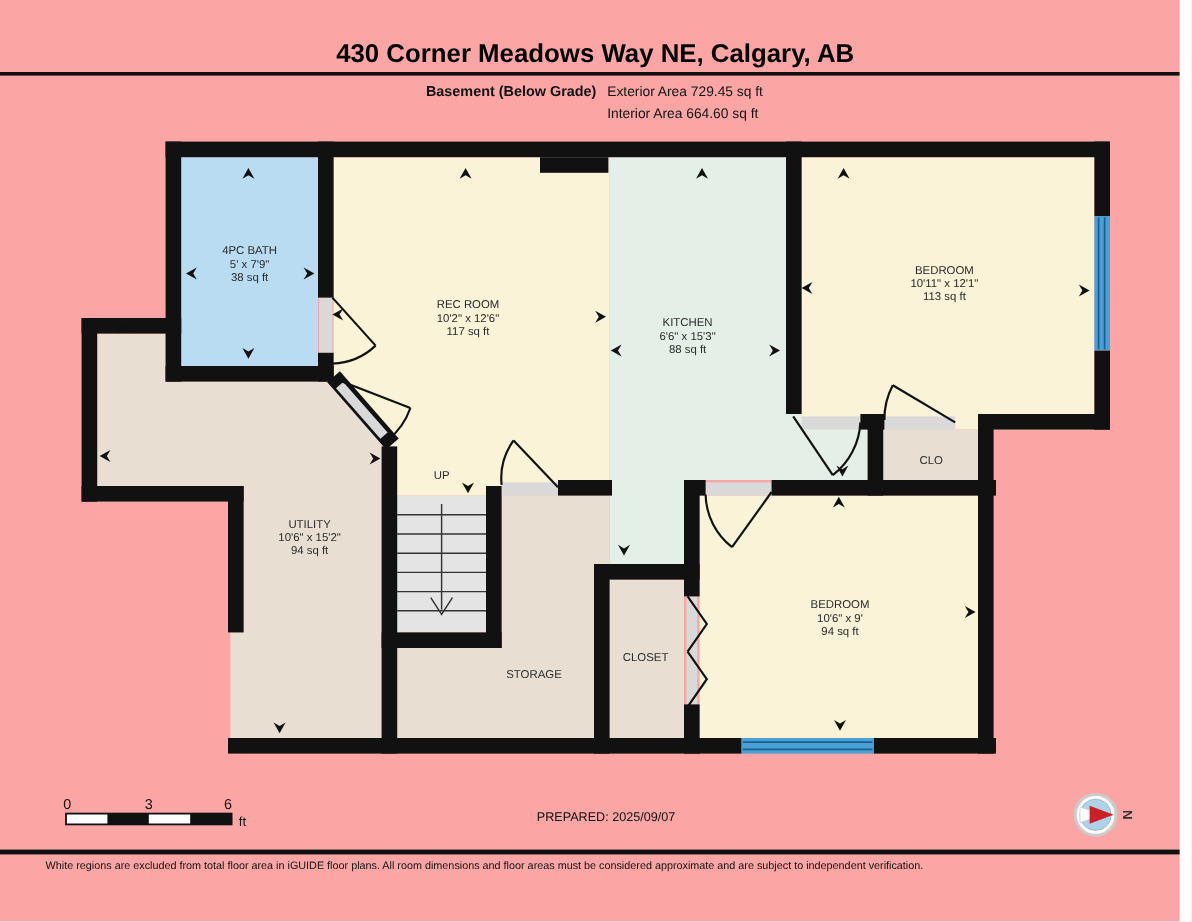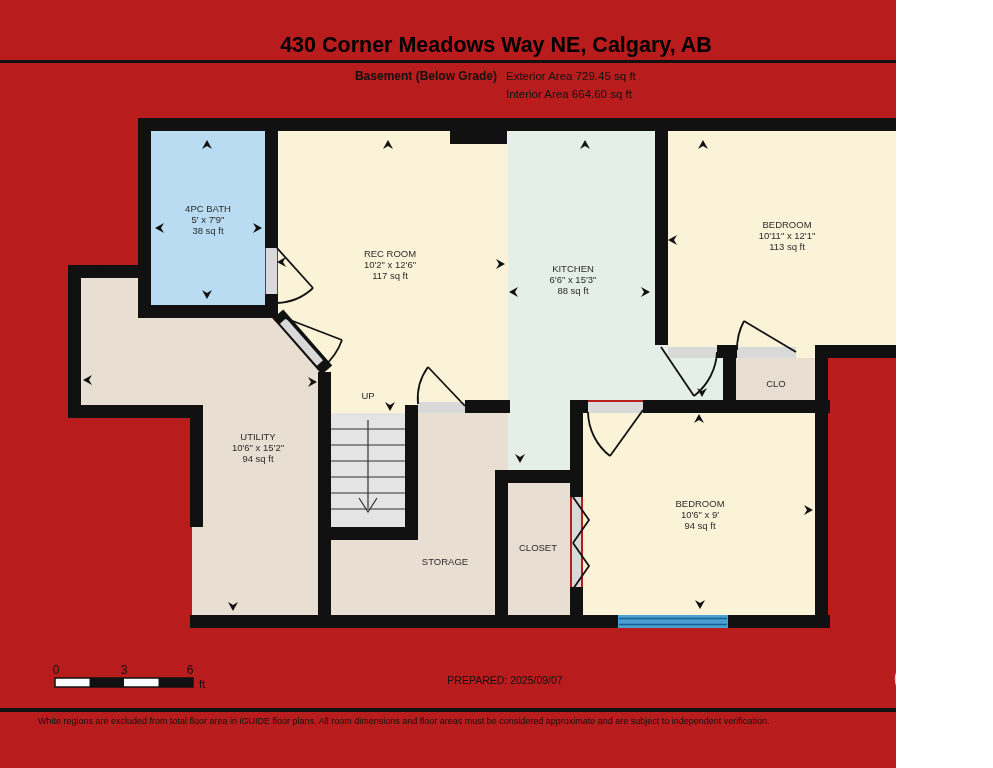--- a/index.html
+++ b/index.html
@@ -1,16 +1,16 @@
 <!DOCTYPE html>
 <html><head>
 <meta charset="utf-8">
 <style>
   html,body{margin:0;padding:0;background:#ffffff;}
-  #page{position:relative;width:896px;height:768px;background:#b91c1c;overflow:hidden;
+  #page{position:relative;width:983px;height:768px;background:#fca5a5;overflow:hidden;
         font-family:"Liberation Sans",sans-serif;}
   svg{position:absolute;left:0;top:0;}
   .title  {font-family:"Liberation Sans",sans-serif;font-size:21.5px;font-weight:bold;fill:#000;}
   .sub-b  {font-family:"Liberation Sans",sans-serif;font-size:12px;font-weight:bold;fill:#111;}
   .sub    {font-family:"Liberation Sans",sans-serif;font-size:11.5px;fill:#111;}
   .rl     {font-family:"Liberation Sans",sans-serif;font-size:9.5px;fill:#2b2b2b;}
   .small  {font-family:"Liberation Sans",sans-serif;font-size:9px;fill:#111;}
   .scalenum{font-family:"Liberation Sans",sans-serif;font-size:12px;fill:#111;}
   .ftlbl  {font-family:"Liberation Sans",sans-serif;font-size:11px;fill:#111;}
   .prep   {font-family:"Liberation Sans",sans-serif;font-size:10.5px;fill:#111;}

